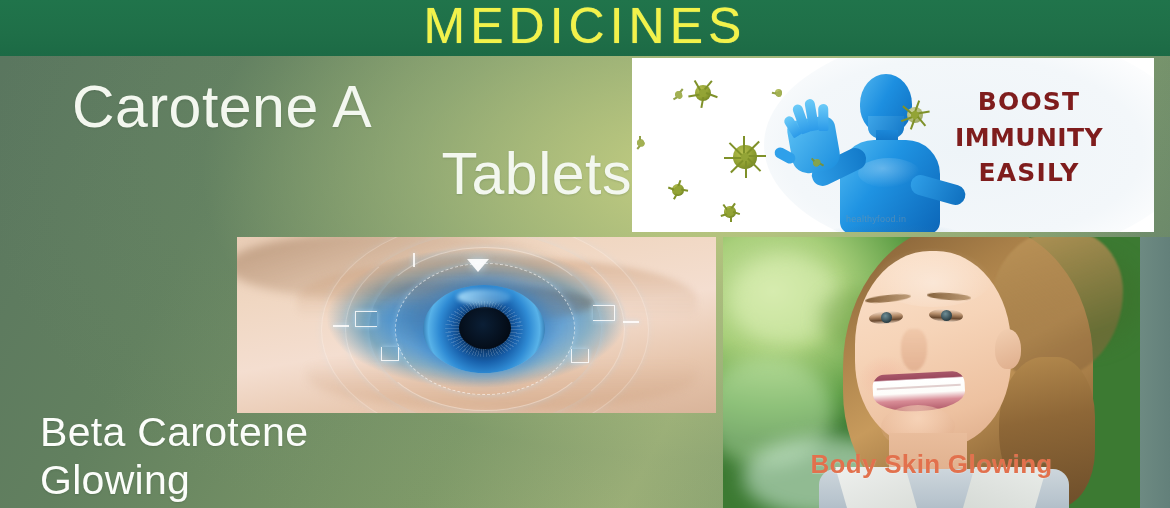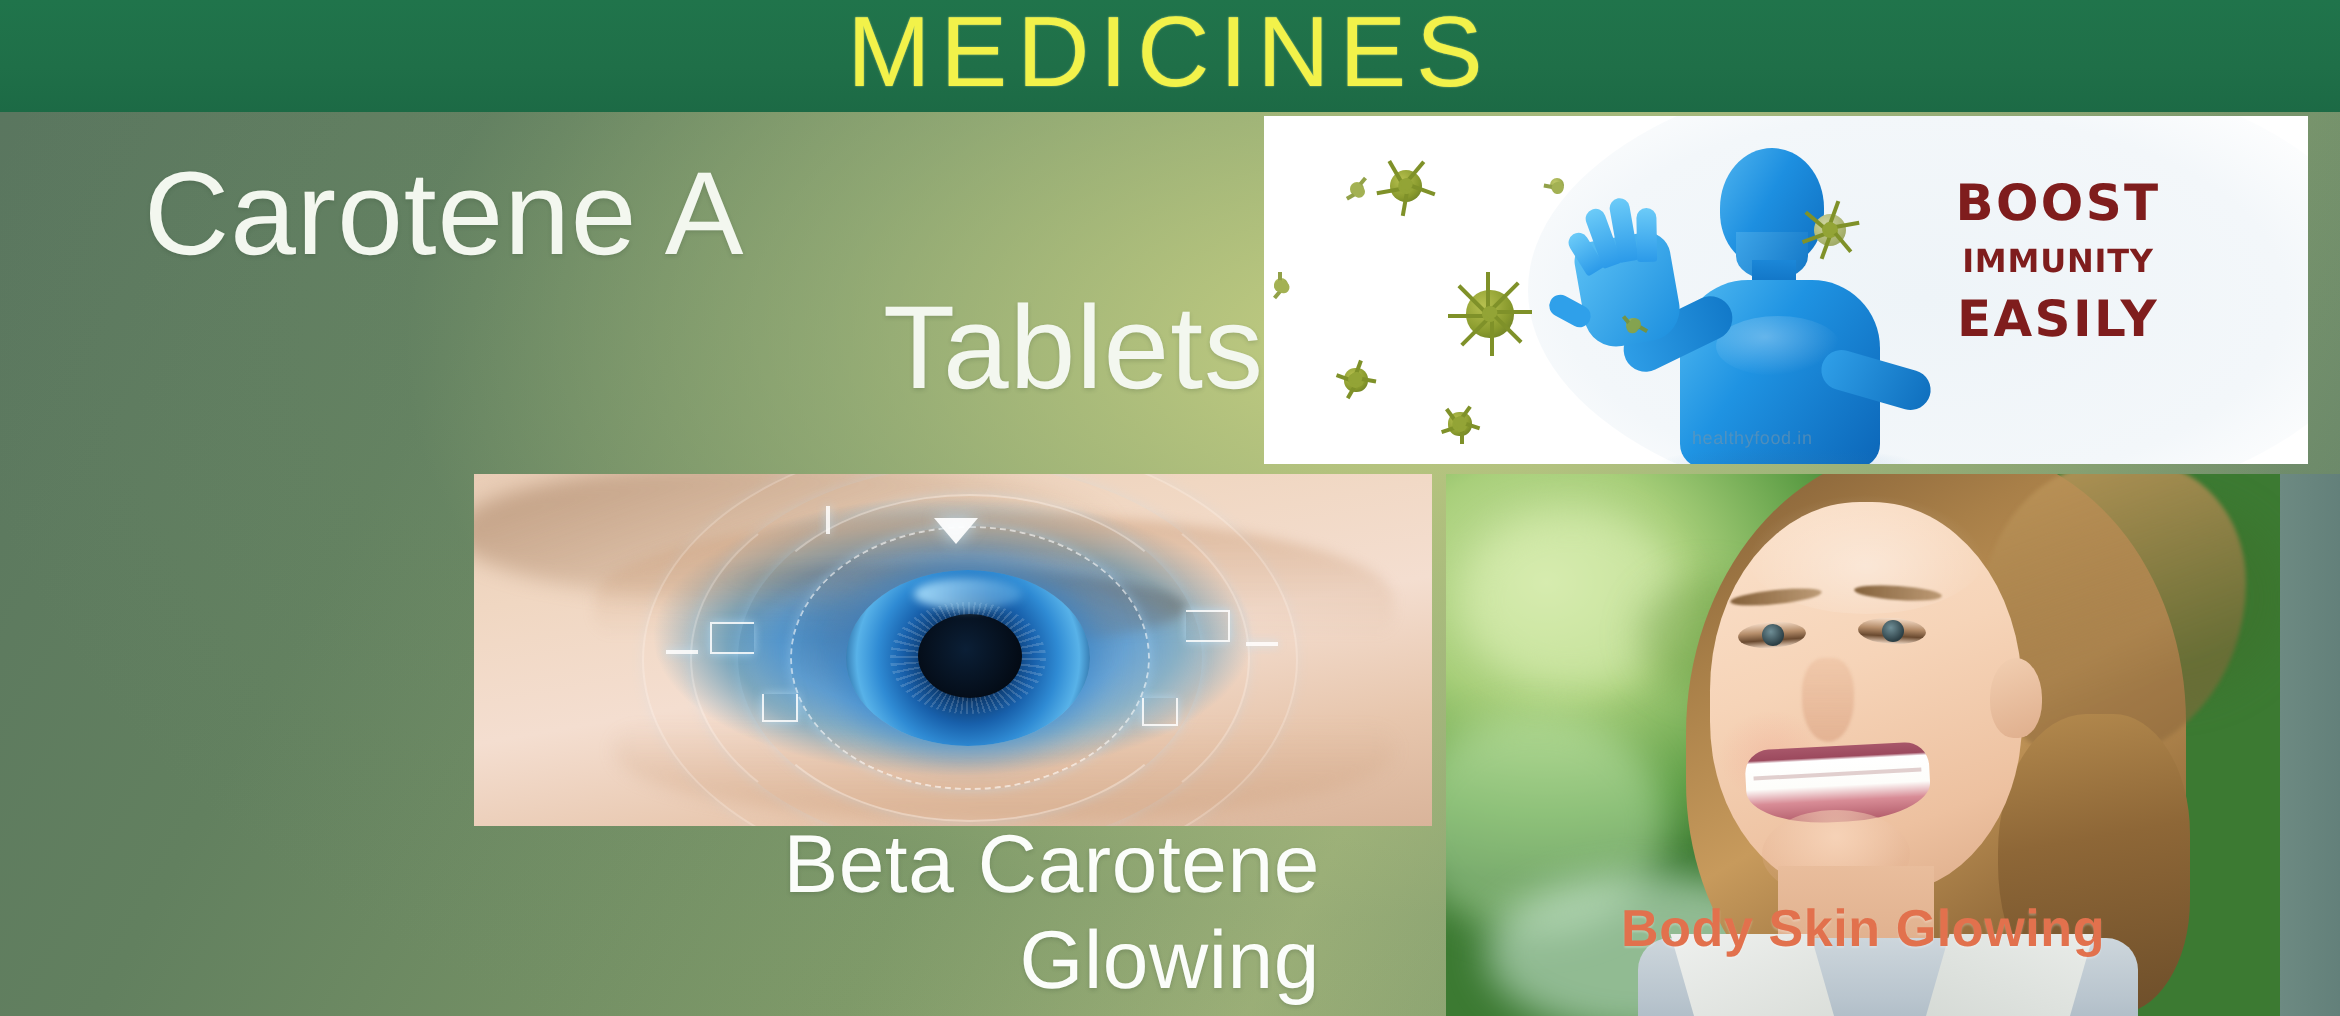--- a/index.html
+++ b/index.html
@@ -48,21 +48,21 @@
   
   .subhead{
     position:absolute; left:40px; top:409px; width:620px;
     color:#fbfdfa;
     font-size:41px;
     font-weight:400;
     line-height:1.17;
     letter-spacing:.3px;
     text-shadow:0 1px 2px rgba(40,60,40,.2);
   }
-  .subhead span{ display:block;text-align:right; }
+  .subhead span{ display:block; }
   .subhead .clipped{ }
 
   
   .panel-immunity{
     position:absolute; left:632px; top:58px; width:522px; height:174px;
     background:#ffffff;
     overflow:hidden;
   }
   .imm-wash{
     position:absolute; right:-40px; top:-28px; width:430px; height:230px;
@@ -157,21 +157,21 @@
     position:absolute; right:14px; top:26px; width:222px;
     text-align:center;
     color:#7f1d1d;
     font-family:"DejaVu Sans", sans-serif;
     font-weight:bold;
     font-size:25px;
     line-height:1.42;
     letter-spacing:1.2px;
   }
   .imm-text span{ display:block; white-space:nowrap; }
-  .imm-text .l2{ font-size:16px; letter-spacing:.4px; }
+  .imm-text .l2{ font-size:25px; letter-spacing:.4px; }
   .watermark{
     position:absolute; left:214px; bottom:8px;
     font-size:9px; color:rgba(120,150,170,.55);
     letter-spacing:.3px;
   }
 
   
   .panel-eye{
     position:absolute; left:237px; top:237px; width:479px; height:176px;
     overflow:hidden;

